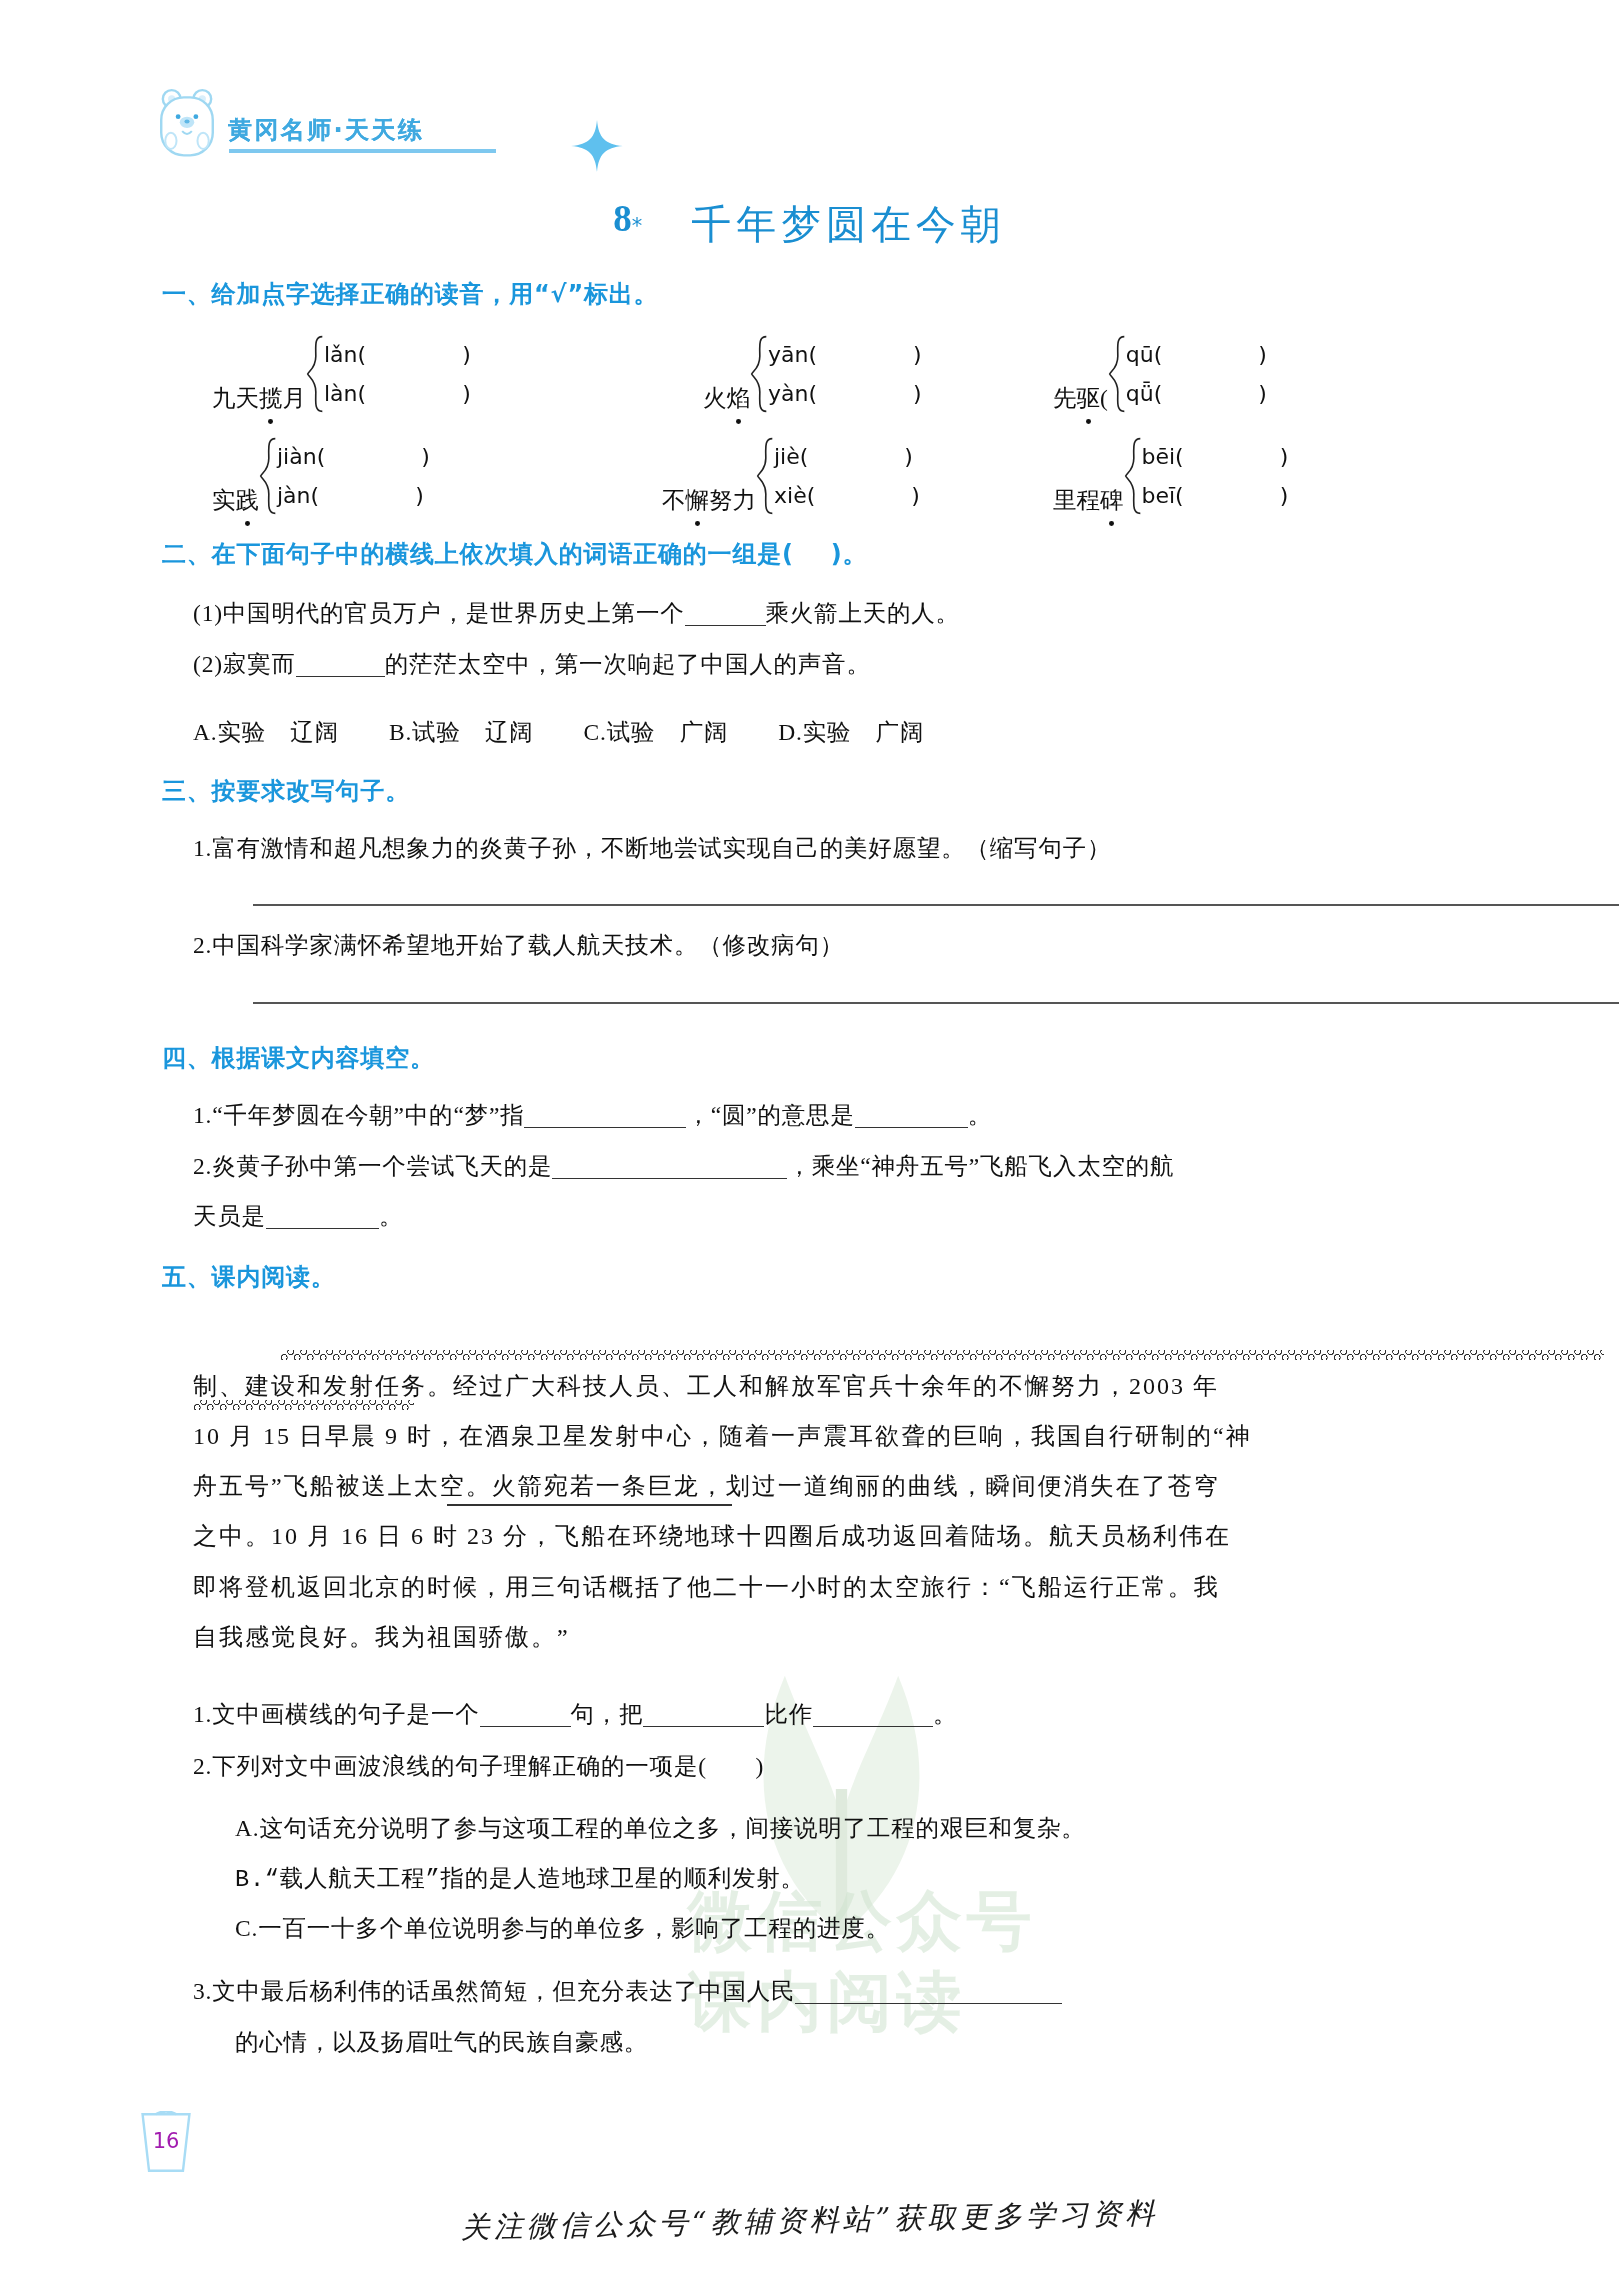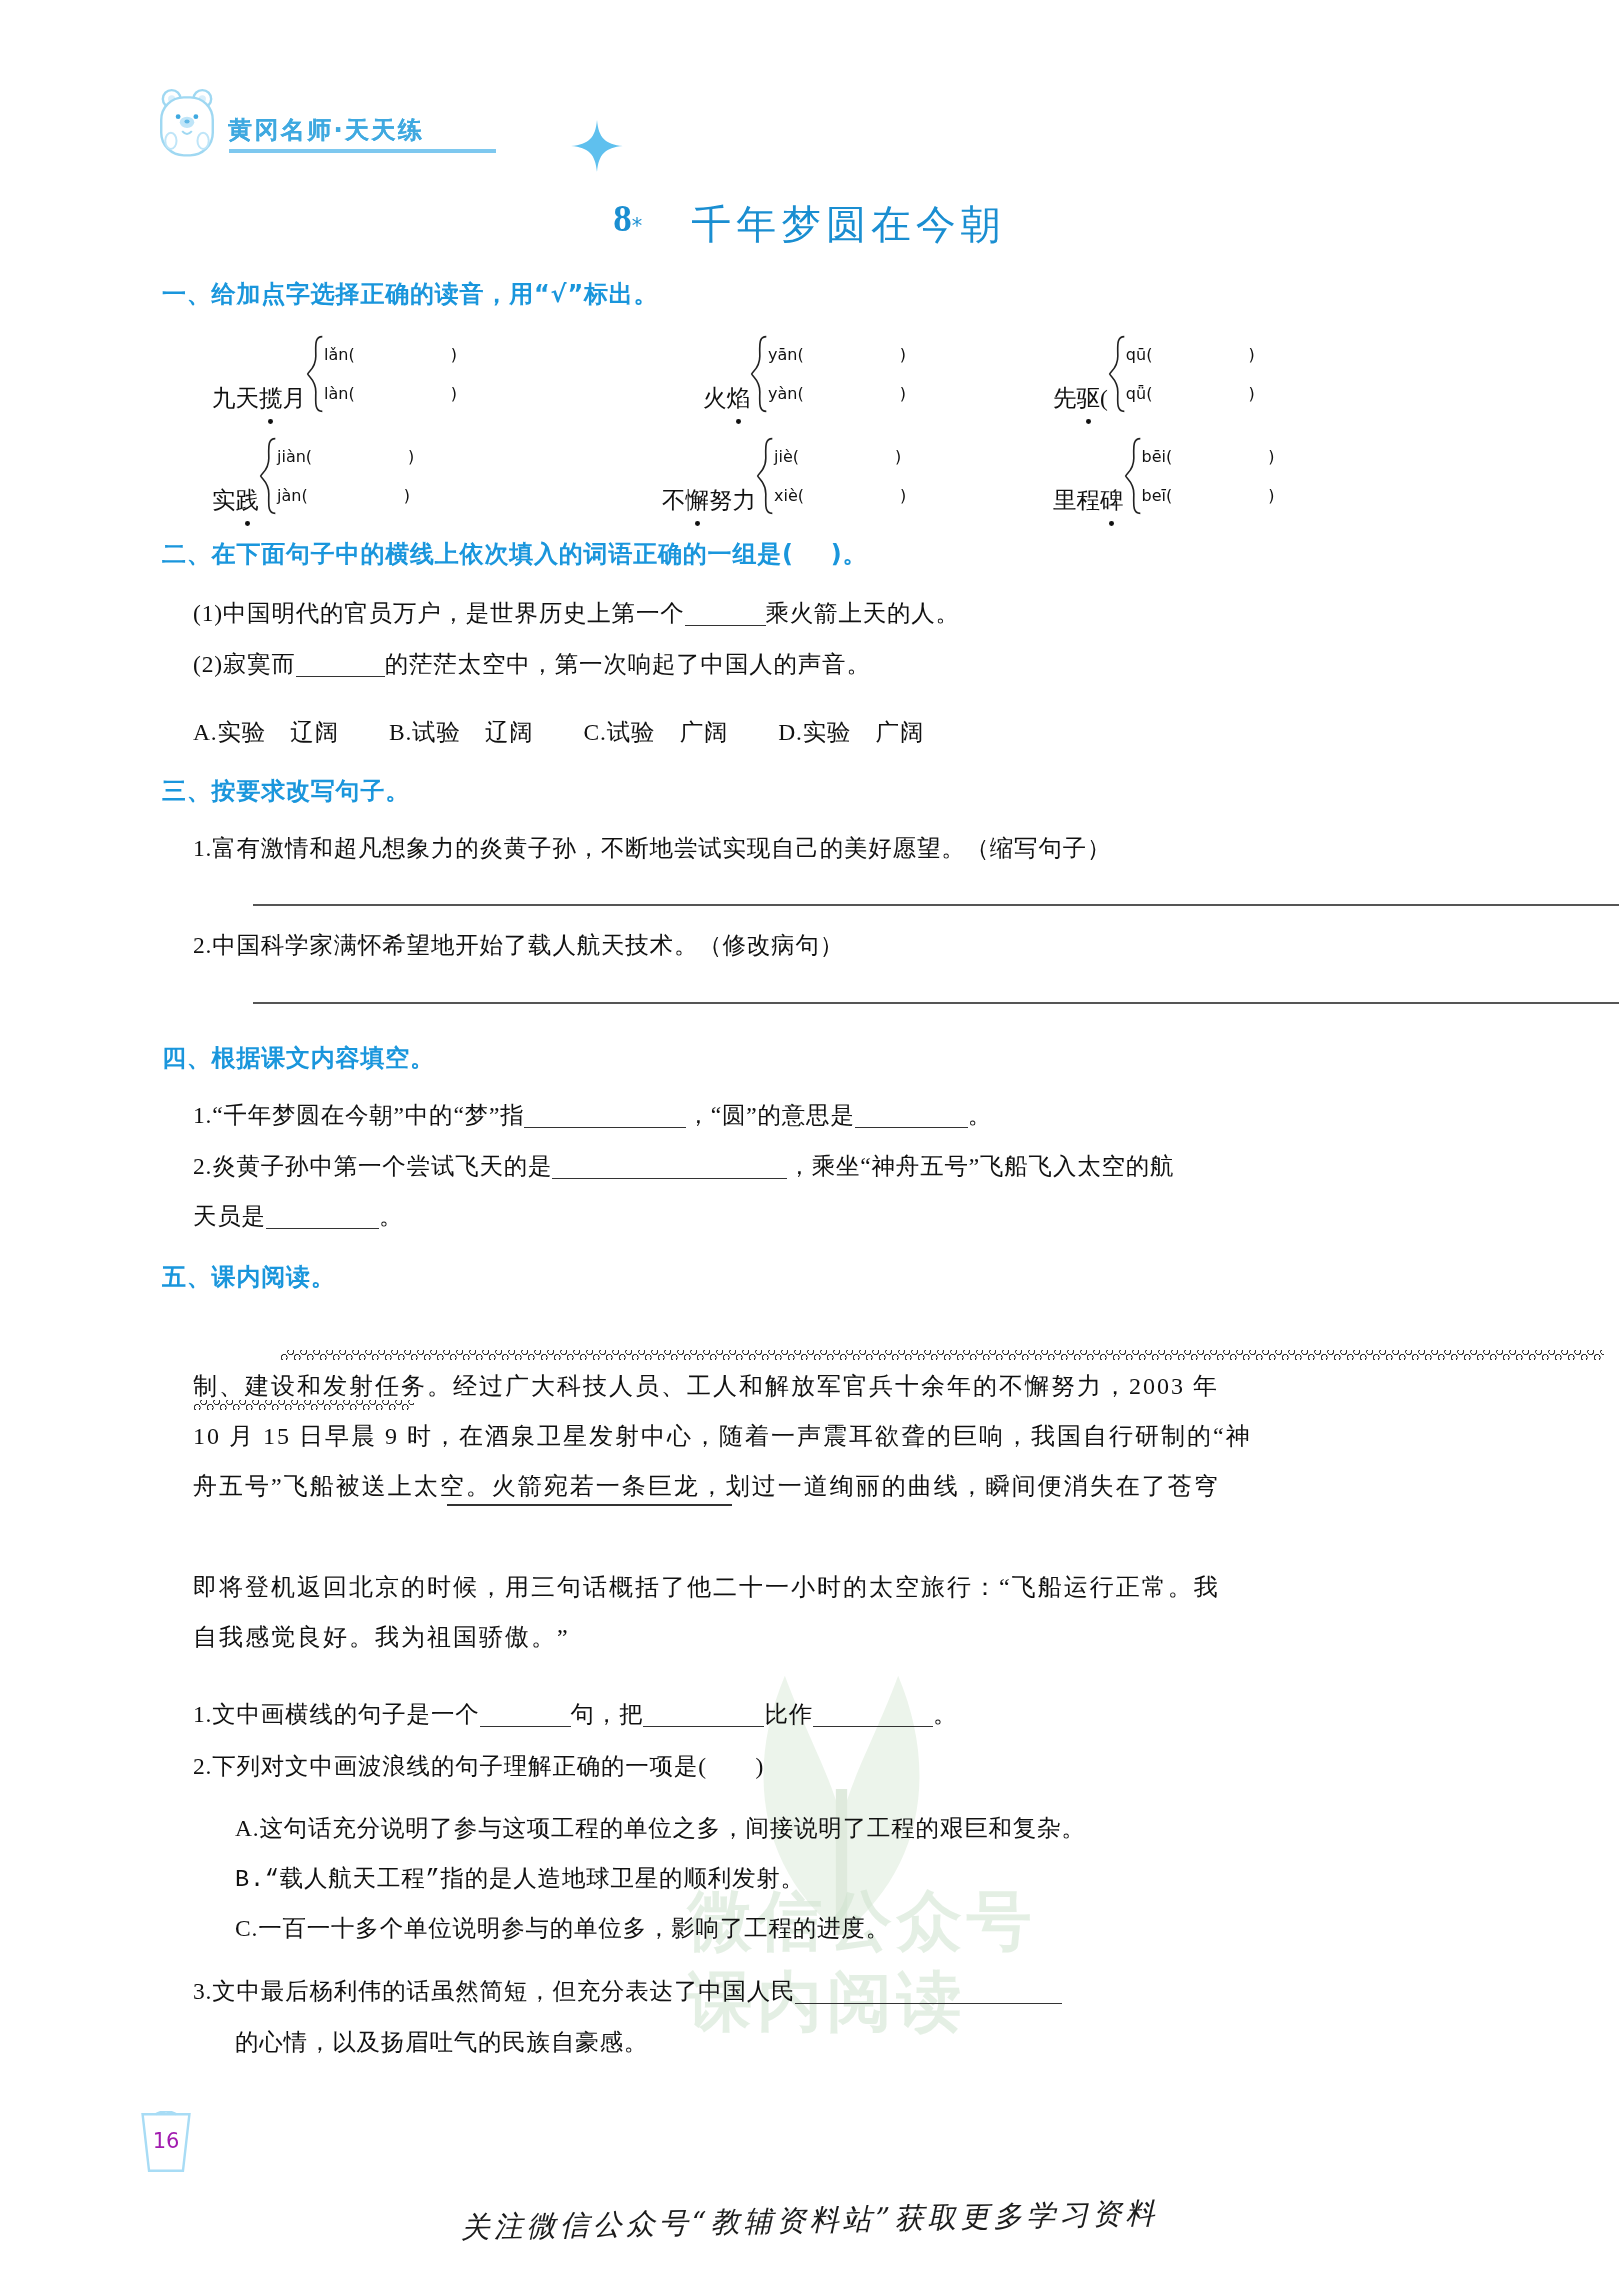--- a/index.html
+++ b/index.html
@@ -123,21 +123,21 @@
     display:inline-block;
     position:relative;
     width:18px; height:78px;
     vertical-align:middle;
   }
   .brace svg { position:absolute; left:0; top:0; }
   .pstack {
     display:inline-block;
     vertical-align:middle;
     font-family:"DejaVu Sans", sans-serif;
-    font-size:16px;
+    font-size:22px;
   }
   .prow { height:39px; line-height:39px; white-space:nowrap; }
   .pgap { display:inline-block; width:96px; }
 
   
   .wavy {
     position:absolute;
     height:9.7px;
     background-image:
       radial-gradient(circle at 3.2px 7.3px, transparent 2.4px, #222 2.4px, #222 3.2px, transparent 3.6px),
@@ -341,20 +341,21 @@
   <div class="wavy" style="left:281px; top:1350px; width:1323px;"></div>
 
   <div class="passage-line" style="left:193px; top:1370px;">制、建设和发射任务。经过广大科技人员、工人和解放军官兵十余年的不懈努力，2003 年</div>
   <div class="wavy" style="left:194px; top:1400px; width:220px;"></div>
 
   <div class="passage-line" style="left:193px; top:1420px;">10 月 15 日早晨 9 时，在酒泉卫星发射中心，随着一声震耳欲聋的巨响，我国自行研制的“神</div>
 
   <div class="passage-line" style="left:193px; top:1470px;">舟五号”飞船被送上太空。火箭宛若一条巨龙，划过一道绚丽的曲线，瞬间便消失在了苍穹</div>
   <div class="straight" style="left:447px; top:1504px; width:285px;"></div>
 
+  <div class="passage-line" style="left:193px; top:1520px;">之中。10 月 16 日 6 时 23 分，飞船在环绕地球十四圈后成功返回着陆场。航天员杨利伟在</div>
 
   <div class="passage-line" style="left:193px; top:1571px;">即将登机返回北京的时候，用三句话概括了他二十一小时的太空旅行：“飞船运行正常。我</div>
 
   <div class="passage-line" style="left:193px; top:1621px;">自我感觉良好。我为祖国骄傲。”</div>
 
   <div class="body-line" style="left:193px; top:1698px;">
     <span>1.文中画横线的句子是一个</span><span class="blank" style="width:91px"></span><span>句，把</span><span class="blank" style="width:121px"></span><span>比作</span><span class="blank" style="width:120px"></span><span>。</span>
   </div>
 
   <div class="body-line" style="left:193px; top:1750px;">2.下列对文中画波浪线的句子理解正确的一项是(　　)</div>

